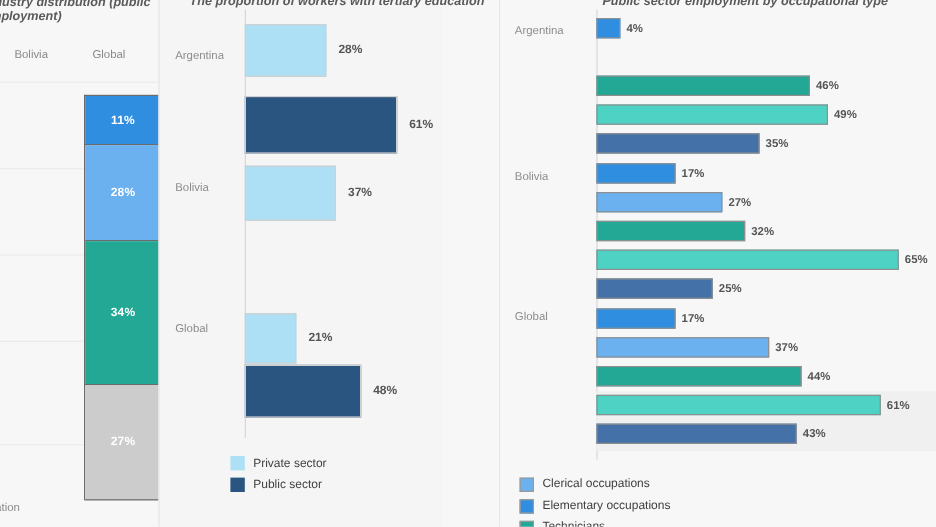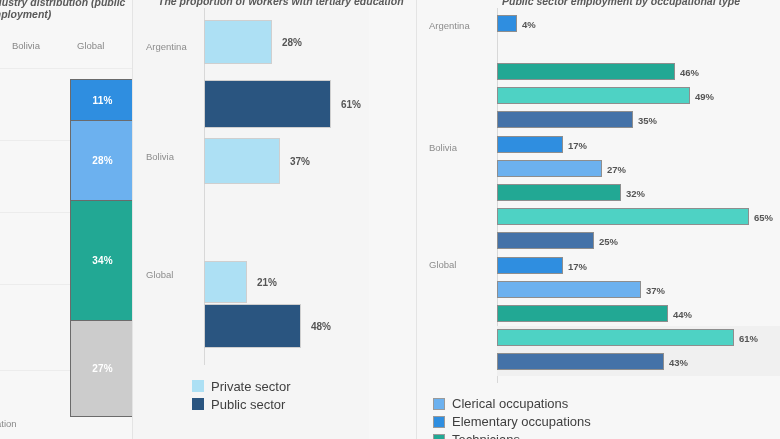--- a/index.html
+++ b/index.html
@@ -153,21 +153,21 @@
     align-items: center;
     height: 16px;
     margin-bottom: 2px;
   }
   .legend-swatch {
     width: 12px; height: 12px;
     margin-right: 7px;
     flex: 0 0 12px;
   }
   .legend-text {
-    font-size: 13px;
+    font-size: 10px;
     color: #3f3f3f;
     white-space: nowrap;
   }
 
   
   .right-plot {
     position: absolute;
     left: 0; top: 8px;
     width: 363px;
     height: 375px;

